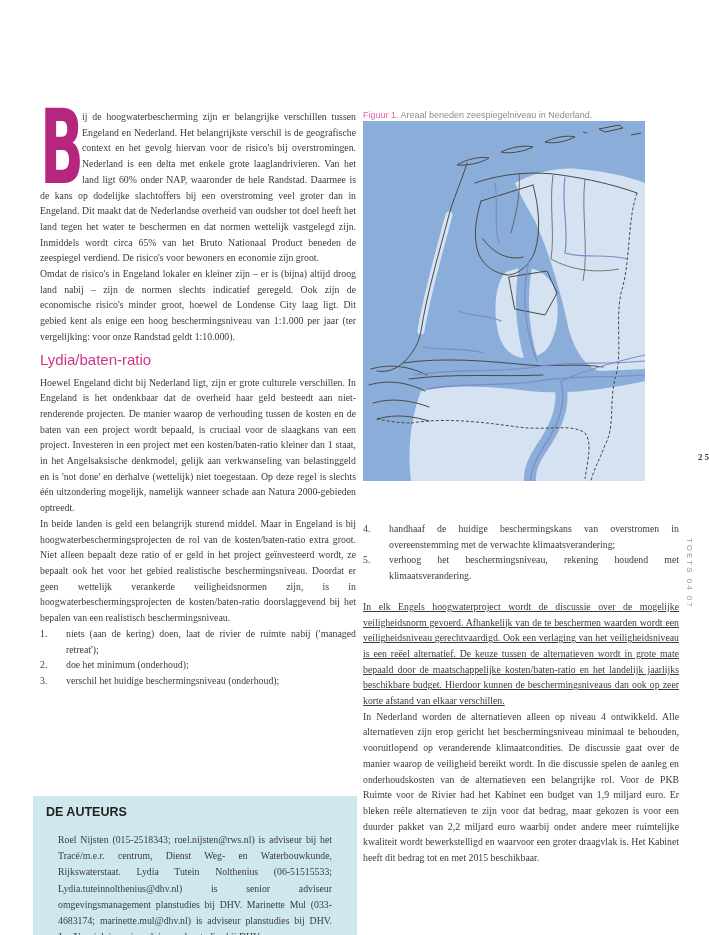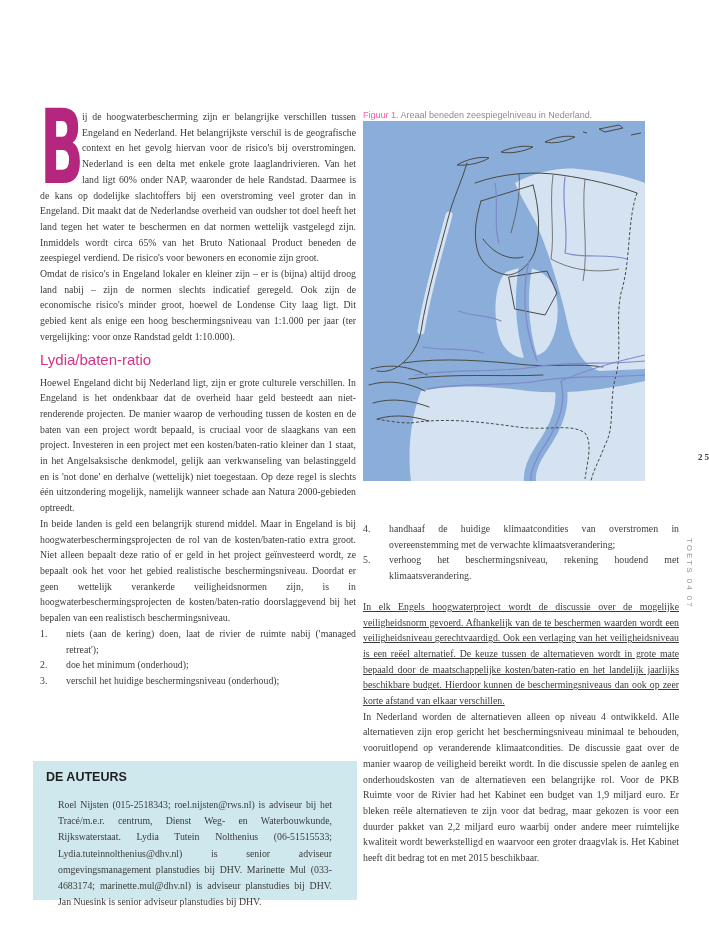--- a/index.html
+++ b/index.html
@@ -31,21 +31,21 @@
   
   .figure-caption{font-family:"Liberation Sans",sans-serif;font-size:9px;line-height:12px;
                   color:#8c8c8c;text-align:left;margin:0 0 10px 0;}
   .figure-label{color:#ed63a6;}
   .map-wrap{width:282px;height:360px;}
   .map-wrap svg{display:block;}
   .map-spacer{height:40px;}
   .rp-gap{margin-top:15px !important;text-decoration:underline;}
 
   
-  .authors-box{position:absolute;left:33px;top:761px;width:324px;height:139px;
+  .authors-box{position:absolute;left:33px;top:796px;width:324px;height:139px;
                background:#cfe8ee;box-sizing:border-box;padding:9px 13px 10px 13px;}
   .authors-title{font-family:"Liberation Sans",sans-serif;font-weight:bold;
                  font-size:12.5px;line-height:15px;color:#1f1f1f;margin:0 0 4px 0;}
   .authors-body{font-size:9.8px;line-height:16.2px;text-align:justify;margin:12px;color:#3b3b39;}
 
   
   .page-number{position:absolute;left:682px;top:452px;font-size:9px;font-weight:bold;
                letter-spacing:2px;color:#3b3b39;margin-left:16px;}
   .vertical-label{position:absolute;left:685px;top:538px;writing-mode:vertical-rl;
                   font-family:"Liberation Sans",sans-serif;font-size:8px;
@@ -154,21 +154,21 @@
           <path d="M202,56 C198,82 206,108 202,132 C222,138 244,132 264,138"></path>
           <path d="M96,190 C110,196 126,194 138,200"></path>
           <path d="M60,226 C80,230 100,226 120,232"></path>
         </g>
       </svg>
     </div>
     <div class="map-spacer"></div>
 
     <div class="list-row">
       <span class="list-num">4.</span>
-      <span class="list-text">handhaaf de huidige klimaatcondities van overstromen in overeenstemming met de verwachte klimaatsverandering;</span>
+      <span class="list-text">handhaaf de huidige beschermingskans van overstromen in overeenstemming met de verwachte klimaatsverandering;</span>
     </div>
     <div class="list-row">
       <span class="list-num">5.</span>
       <span class="list-text">verhoog het beschermingsniveau, rekening houdend met klimaatsverandering.</span>
     </div>
 
     <p class="rp-gap">In elk Engels hoogwaterproject wordt de discussie over de mogelijke veiligheidsnorm gevoerd. Afhankelijk van de te beschermen waarden wordt een veiligheidsniveau gerechtvaardigd. Ook een verlaging van het veiligheidsniveau is een reëel alternatief. De keuze tussen de alternatieven wordt in grote mate bepaald door de maatschappelijke kosten/baten-ratio en het landelijk jaarlijks beschikbare budget. Hierdoor kunnen de beschermingsniveaus dan ook op zeer korte afstand van elkaar verschillen.</p>
     <p>In Nederland worden de alternatieven alleen op niveau 4 ontwikkeld. Alle alternatieven zijn erop gericht het beschermingsniveau minimaal te behouden, vooruitlopend op veranderende klimaatcondities. De discussie gaat over de manier waarop de veiligheid bereikt wordt. In die discussie spelen de aanleg en onderhoudskosten van de alternatieven een belangrijke rol. Voor de PKB Ruimte voor de Rivier had het Kabinet een budget van 1,9 miljard euro. Er bleken reële alternatieven te zijn voor dat bedrag, maar gekozen is voor een duurder pakket van 2,2 miljard euro waarbij onder andere meer ruimtelijke kwaliteit wordt bewerkstelligd en waarvoor een groter draagvlak is. Het Kabinet heeft dit bedrag tot en met 2015 beschikbaar.</p>
   </div>
 

